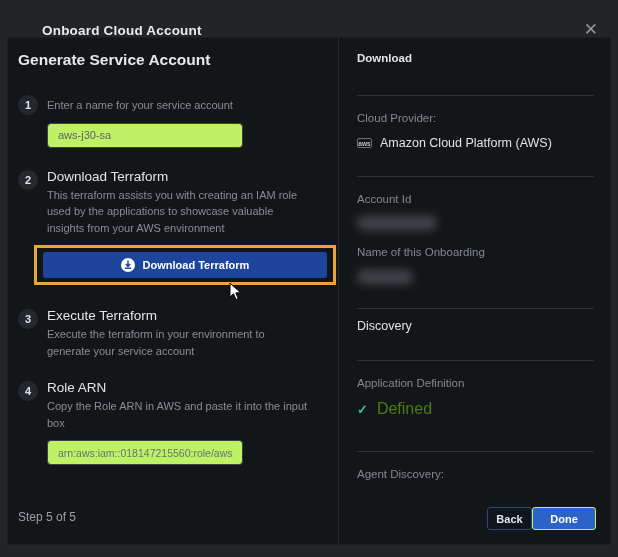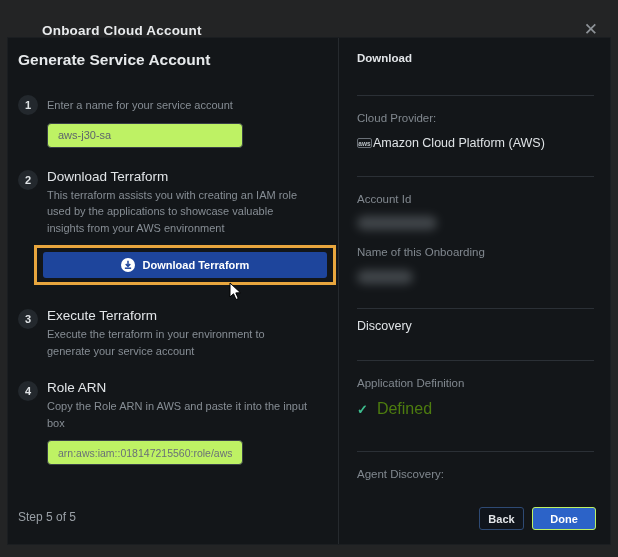--- a/index.html
+++ b/index.html
@@ -76,40 +76,40 @@
   }
   .summary-heading { font-size: 11.5px; font-weight: bold; color: #e2e5e8; }
   .divider { border: none; border-top: 1px solid #2b3036; margin: 0; }
   .d1 { margin-top: 31px; }
   .d2 { margin-top: 26px; }
   .d3 { margin-top: 24px; }
   .d4 { margin-top: 27px; }
   .d5 { margin-top: 33px; }
   .sum-label { font-size: 11.5px; color: #81888f; margin-top: 16px; }
   .sum-value { font-size: 12.5px; color: #dfe3e6; margin-top: 10px; }
-  .provider-row { display: flex; align-items: center; gap: 1px; margin-top: 12px; }
+  .provider-row { display: flex; align-items: center; gap: 8px; margin-top: 12px; }
   .aws-icon {
     display: inline-flex; align-items: center; justify-content: center;
     width: 15px; height: 10px; border-radius: 2px;
     font-size: 6.5px; font-weight: bold; color: #b9bfc4;
     border: 1px solid #6a7077; letter-spacing: 0;
   }
   .provider-text { font-size: 12.5px; color: #dfe3e6; }
   .redacted {
     height: 14px; border-radius: 7px; background: #7a8187;
     filter: blur(5px); opacity: .45; margin-top: 10px;
   }
   .blob-account { width: 80px; margin-top: 11px; }
   .blob-name { width: 56px; margin-top: 12px; margin-bottom: 4px; }
   .defined-row { display: flex; align-items: center; gap: 9px; margin-top: 11px; }
   .check { color: #3dbd8e; font-size: 13px; font-weight: bold; }
   .defined-text { font-size: 16px; color: #4d7c0f; }
 
   
-  .footer-actions { position: absolute; right: 14px; bottom: 14px; display: flex; gap: 8px; }
+  .footer-actions { position: absolute; right: 14px; bottom: 14px; display: flex; }
   .btn { height: 23px; border-radius: 3px; font-size: 11px; font-weight: bold;
          display: inline-flex; align-items: center; justify-content: center;
          cursor: pointer; font-family: "Liberation Sans", sans-serif; }
   .btn-back { width: 45px; background: #10151c; border: 1px solid #2e4a74; color: #e2e5e8; }
   .btn-done { width: 64px; background: #2c63c8; border: 1px solid #bef264; color: #ffffff; }
 
   
   .cursor { position: absolute; left: 229px; top: 282px; width: 13px; height: 19px; pointer-events: none; }
 </style>
 </head>

